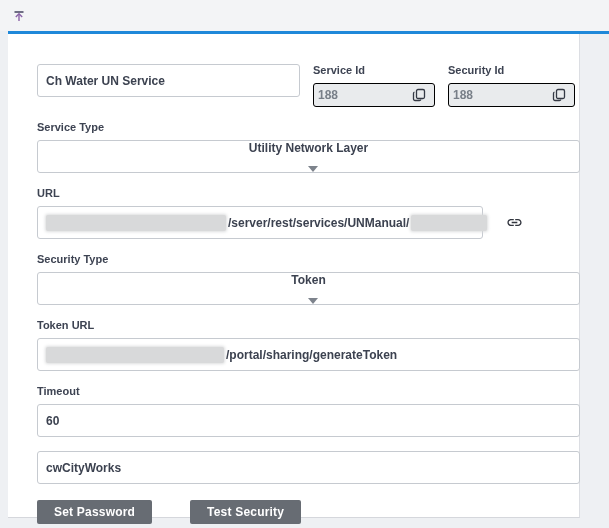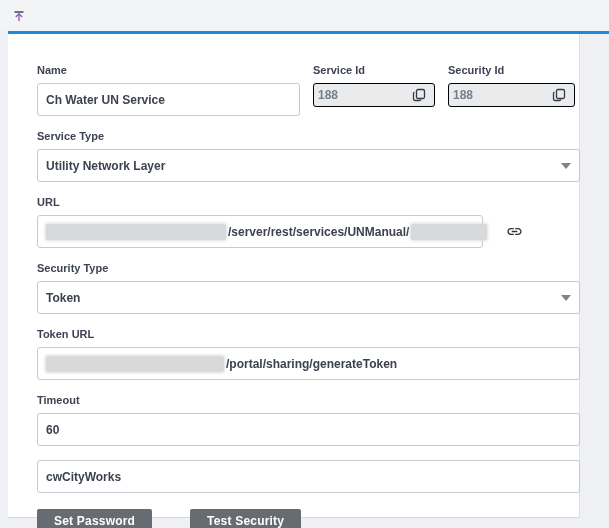--- a/index.html
+++ b/index.html
@@ -38,21 +38,21 @@
   .f-secid{ width:127px; margin-left:13px; }
 
   .input, .select, .input-static {
     width:100%; height:33px; border:1px solid #c6cad0; border-radius:3px;
     background:#fff; font-family:"Liberation Sans","DejaVu Sans",sans-serif;
     font-size:12px; font-weight:700; color:#3c4250; padding:0 8px;
     display:flex; align-items:center; outline:none;
   }
   input.input { display:block; line-height:22px; }
 
-  .select { justify-content:space-between; cursor:pointer; }
+  .select { justify-content:space-between; cursor:pointer;flex-direction:column; }
   .caret { width:0; height:0; border-left:5px solid transparent; border-right:5px solid transparent;
            border-top:6px solid #7d838c; margin-left:8px; flex:none; }
 
   .disabled-input {
     width:100%; height:24px; border:1px solid #000000; border-radius:3px;
     background:#e9ebed; display:flex; align-items:center; justify-content:space-between;
     padding:0 7px 0 4px; font-size:12px; font-weight:700; color:#787f88;
   }
   .copy-btn { background:none; border:none; cursor:pointer; width:16px; height:16px;
               display:flex; align-items:center; justify-content:center; padding:0; }
@@ -92,21 +92,20 @@
         </svg>
       </span>
     </button>
   </div>
   <div class="accent-line"></div>
 
   <div class="card">
 
     <div class="row">
       <div class="field f-name">
-        <label>Name</label>
         <input class="input" type="text" value="Ch Water UN Service" style="">
       </div>
       <div class="field f-sid">
         <label>Service Id</label>
         <div class="disabled-input">
           <span>188</span>
           <button class="copy-btn">
             <span style="display:flex">
               <svg width="14" height="14" viewBox="0 0 14 14">
                 <rect x="4.5" y="1.5" width="8" height="9" rx="1.5" fill="none" stroke="#343944" stroke-width="1.3"></rect>

